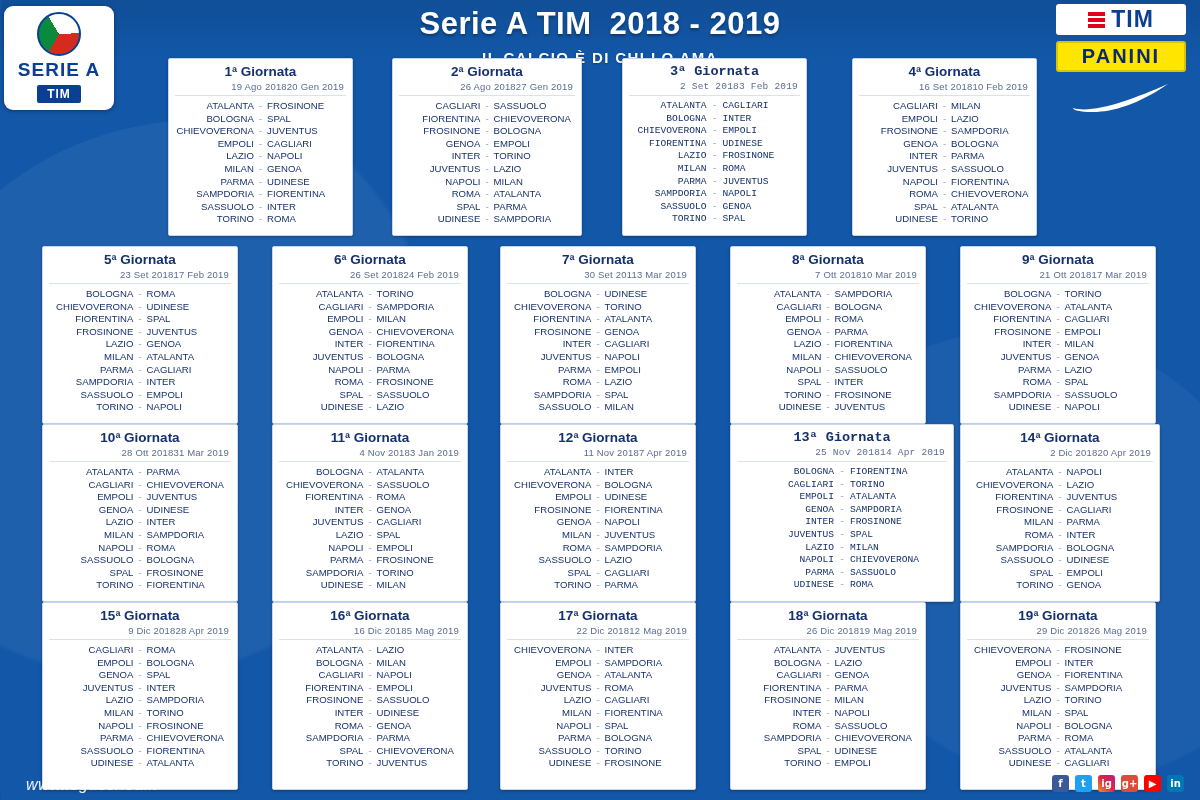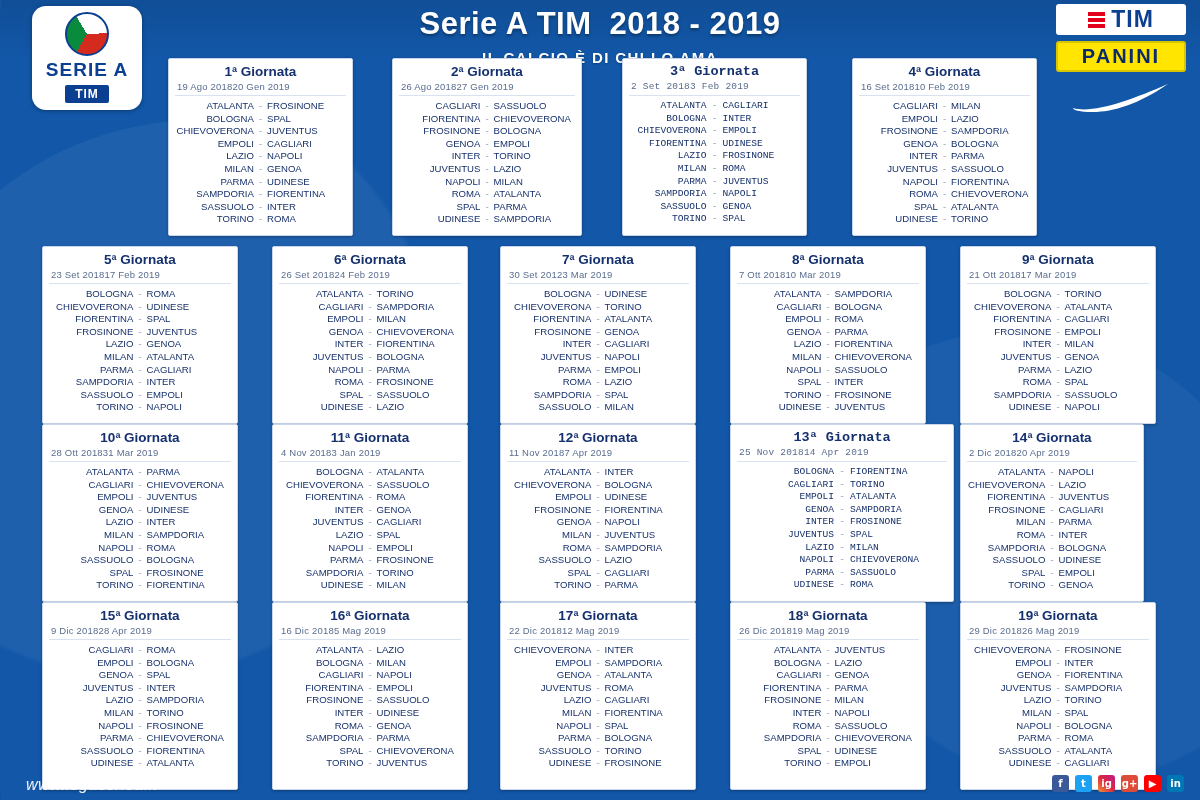--- a/index.html
+++ b/index.html
@@ -31,22 +31,22 @@
     opacity:.8;
   }
   .top-dark{
     position:absolute;left:0;top:0;width:100%;height:60px;
     background:linear-gradient(180deg, rgba(0,0,0,.10), rgba(0,0,0,0));
   }
 
   
   header{position:absolute;left:0;top:0;width:1200px;height:118px;}
   .logo-serie{
-    position:absolute;left:32px;top:6px;width:110px;height:104px;
-    background:#ffffff;border-radius:14px;
+    position:absolute;left:4px;top:6px;width:110px;height:104px;
+    background:#ffffff;border-radius:9px;
     box-shadow:0 1px 4px rgba(0,0,0,.35);
     display:flex;flex-direction:column;align-items:center;justify-content:flex-start;
     padding-top:6px;box-sizing:border-box;
   }
   .logo-ball{
     width:44px;height:44px;border-radius:50%;
     background:conic-gradient(from 210deg,#0a8a3c 0 33%, #ffffff 33% 66%, #d52b1e 66% 100%);
     border:2px solid #0b3f91;box-sizing:border-box;
   }
   .logo-serie .l1{color:#0b3f91;font-size:19px;font-weight:bold;letter-spacing:1px;margin-top:3px;}
@@ -86,21 +86,21 @@
     position:absolute;background:#ffffff;color:#16306b;
     border:1px solid #c9d6ea;border-radius:2px;
     box-shadow:0 1px 3px rgba(0,0,0,.30);
     box-sizing:border-box;
   }
   .card .gw-title{
     text-align:center;font-weight:bold;font-size:13.5px;color:#14306e;
     padding:5px 0 2px;
   }
   .card .gw-dates{
-    display:flex;justify-content:flex-start;align-items:center;
+    display:flex;justify-content:flex-end;align-items:center;
     font-size:9.5px;color:#5a6d8e;padding:0 8px 3px;letter-spacing:.2px;
   }
   .card .gw-sep{height:1px;background:#d8e2f0;margin:0 6px 4px;}
   .card ul{list-style:none;margin:0;padding:0 6px 6px;}
   .card li{
     display:flex;justify-content:center;align-items:center;gap:5px;
     font-size:9.6px;line-height:12.6px;color:#16306b;white-space:nowrap;
   }
   .card li .h{flex:1 1 0;text-align:right;}
   .card li .a{flex:1 1 0;text-align:left;}
@@ -525,21 +525,21 @@
         <li>
           <span class="h">UDINESE</span>
           <span class="d">-</span>
           <span class="a">LAZIO</span>
         </li>
       </ul>
     </div>
     <div class="card r2" style="left: 500px; width: 196px;">
       <div class="gw-title">7ª Giornata</div>
       <div class="gw-dates">
-        <span>30 Set 2012</span>
+        <span>30 Set 2011</span>
         <span>3 Mar 2019</span>
       </div>
       <div class="gw-sep"></div>
       <ul>
         <li>
           <span class="h">BOLOGNA</span>
           <span class="d">-</span>
           <span class="a">UDINESE</span>
         </li>
         <li>
@@ -942,21 +942,21 @@
           <span class="d">-</span>
           <span class="a">SASSUOLO</span>
         </li>
         <li>
           <span class="h">UDINESE</span>
           <span class="d">-</span>
           <span class="a">ROMA</span>
         </li>
       </ul>
     </div>
-    <div class="card r3" style="left: 960px; width: 184px;">
+    <div class="card r3" style="left: 960px; width: 200px;">
       <div class="gw-title">14ª Giornata</div>
       <div class="gw-dates">
         <span>2 Dic 2018</span>
         <span>20 Apr 2019</span>
       </div>
       <div class="gw-sep"></div>
       <ul>
         <li>
           <span class="h">ATALANTA</span>
           <span class="d">-</span>

